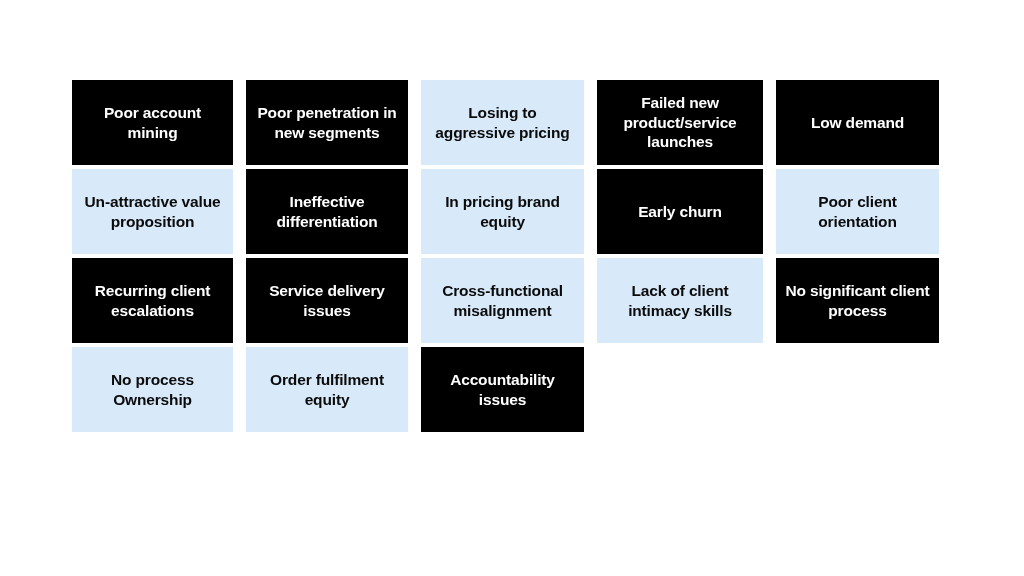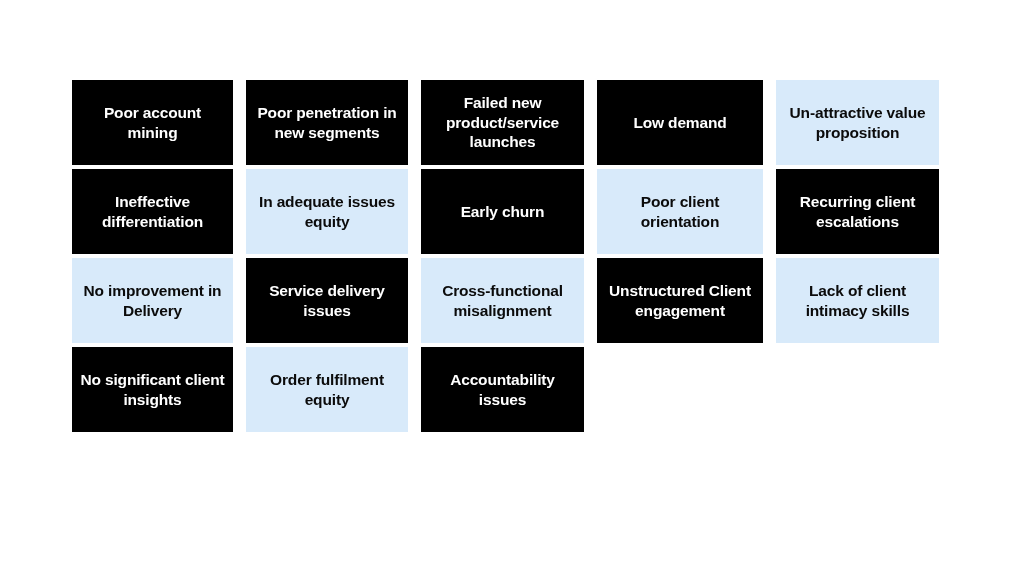--- a/index.html
+++ b/index.html
@@ -61,61 +61,61 @@
 </head>
 <body>
 
 <div id="matrix-board">
     <div class="cell dark">
       <span class="cell-label">Poor account mining</span>
     </div>
     <div class="cell dark">
       <span class="cell-label">Poor penetration in new segments</span>
     </div>
+    <div class="cell light">
+      <span class="cell-label">Losing to aggressive pricing</span>
+    </div>
     <div class="cell dark">
       <span class="cell-label">Failed new product/service launches</span>
     </div>
     <div class="cell dark">
       <span class="cell-label">Low demand</span>
     </div>
     <div class="cell light">
       <span class="cell-label">Un-attractive value proposition</span>
     </div>
     <div class="cell dark">
       <span class="cell-label">Ineffective differentiation</span>
     </div>
     <div class="cell light">
-      <span class="cell-label">In adequate issues equity</span>
+      <span class="cell-label">In pricing brand equity</span>
     </div>
     <div class="cell dark">
       <span class="cell-label">Early churn</span>
     </div>
     <div class="cell light">
       <span class="cell-label">Poor client orientation</span>
     </div>
     <div class="cell dark">
       <span class="cell-label">Recurring client escalations</span>
     </div>
-    <div class="cell light">
-      <span class="cell-label">No improvement in Delivery</span>
-    </div>
     <div class="cell dark">
       <span class="cell-label">Service delivery issues</span>
     </div>
     <div class="cell light">
       <span class="cell-label">Cross-functional misalignment</span>
     </div>
-    <div class="cell dark">
-      <span class="cell-label">Unstructured Client engagement</span>
-    </div>
     <div class="cell light">
       <span class="cell-label">Lack of client intimacy skills</span>
     </div>
     <div class="cell dark">
-      <span class="cell-label">No significant client insights</span>
+      <span class="cell-label">No significant client process</span>
+    </div>
+    <div class="cell light">
+      <span class="cell-label">No process Ownership</span>
     </div>
     <div class="cell light">
       <span class="cell-label">Order fulfilment equity</span>
     </div>
     <div class="cell dark">
       <span class="cell-label">Accountability issues</span>
     </div>
   </div>
 
 </body></html>

